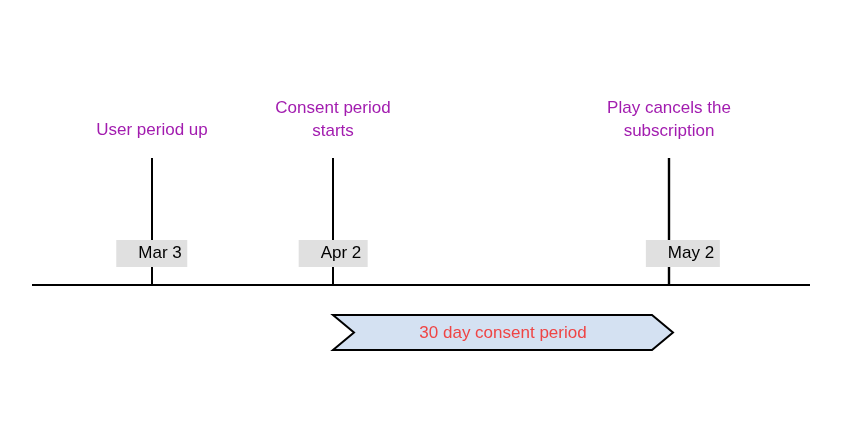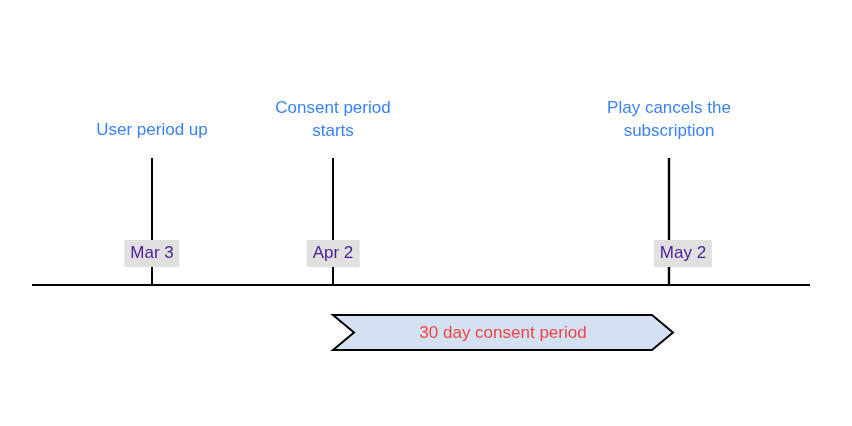--- a/index.html
+++ b/index.html
@@ -23,31 +23,31 @@
     top: 0;
     left: 0;
     width: 852px;
     height: 426px;
   }
   .event-title {
     position: absolute;
     text-align: center;
     font-size: 17px;
     line-height: 23px;
-    color: #3b82f6;
+    color: #a21caf;
     white-space: pre-line;
     transform: translateX(-50%);
   }
   .date-chip {
     position: absolute;
     font-size: 17px;
     line-height: 20px;
-    color: #4c1d95;
+    color: #000000;
     background: #e0e0e0;
-    padding: 3px 6px 4px 6px;
+    padding: 3px 6px 4px 22px;
     transform: translateX(-50%);
     white-space: nowrap;
   }
   .banner-label {
     position: absolute;
     font-size: 17px;
     line-height: 20px;
     color: #ef4444;
     transform: translate(-50%, -50%);
     white-space: nowrap;

